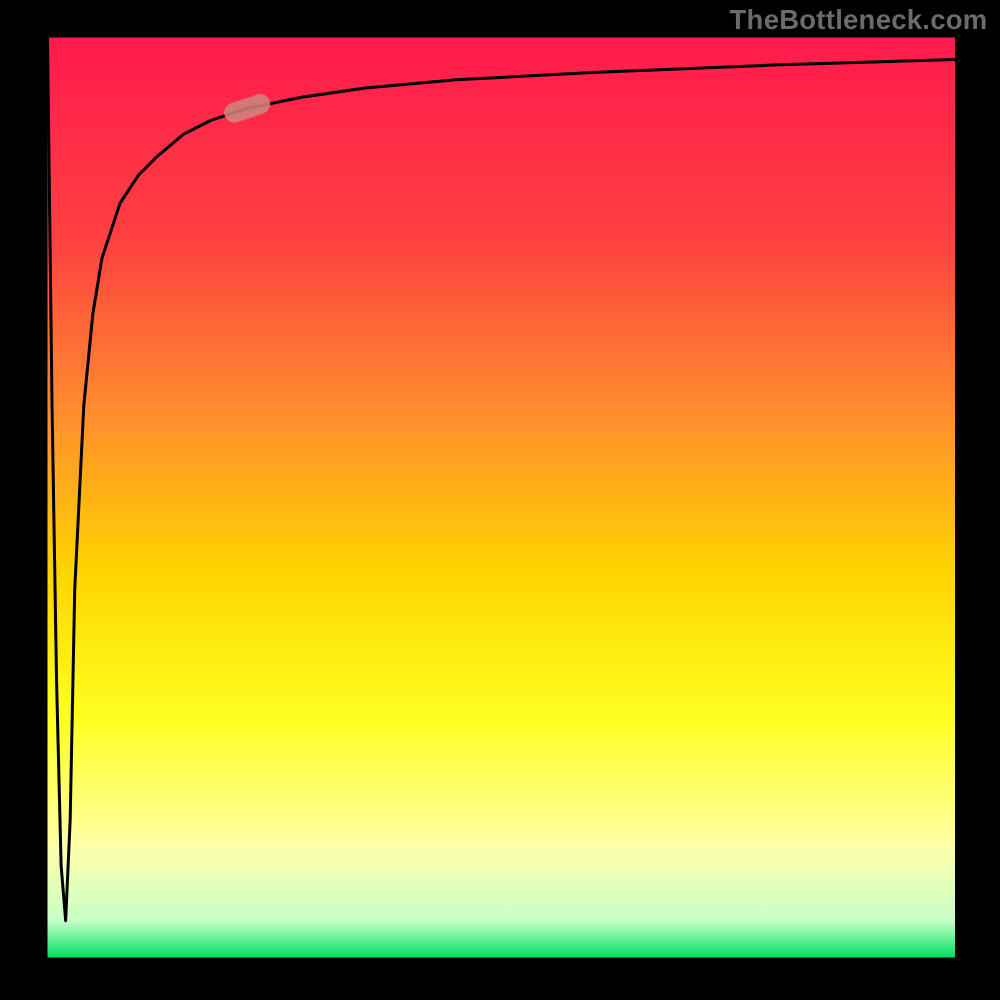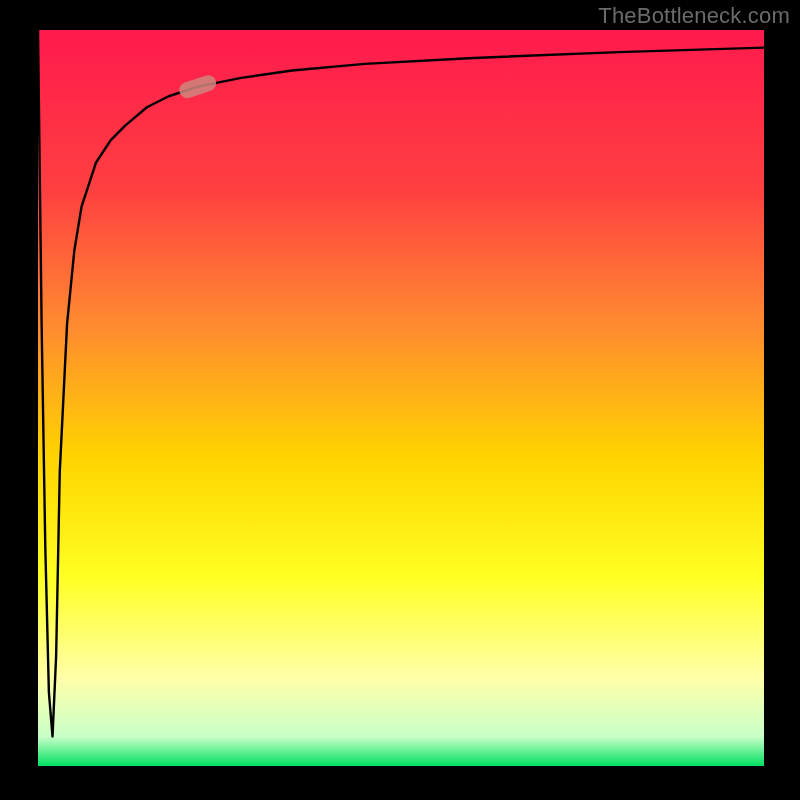--- a/index.html
+++ b/index.html
@@ -24,20 +24,21 @@
   }
   .watermark {
     position: absolute;
     top: 3px;
     right: 10px;
     font-family: Arial, Helvetica, sans-serif;
     font-size: 22px;
     color: #6b6b6b;
     letter-spacing: 0.2px;
     user-select: none;
+    font-weight: bold;
   }
 </style>
 </head>
 <body>
 
 <div class="stage">
   <svg class="plot" viewBox="0 0 800 800">
     <defs>
       <linearGradient id="bg-grad" x1="0" y1="0" x2="0" y2="1">
         <stop id="g0" offset="0%" stop-color="#ff1a4d"></stop>

